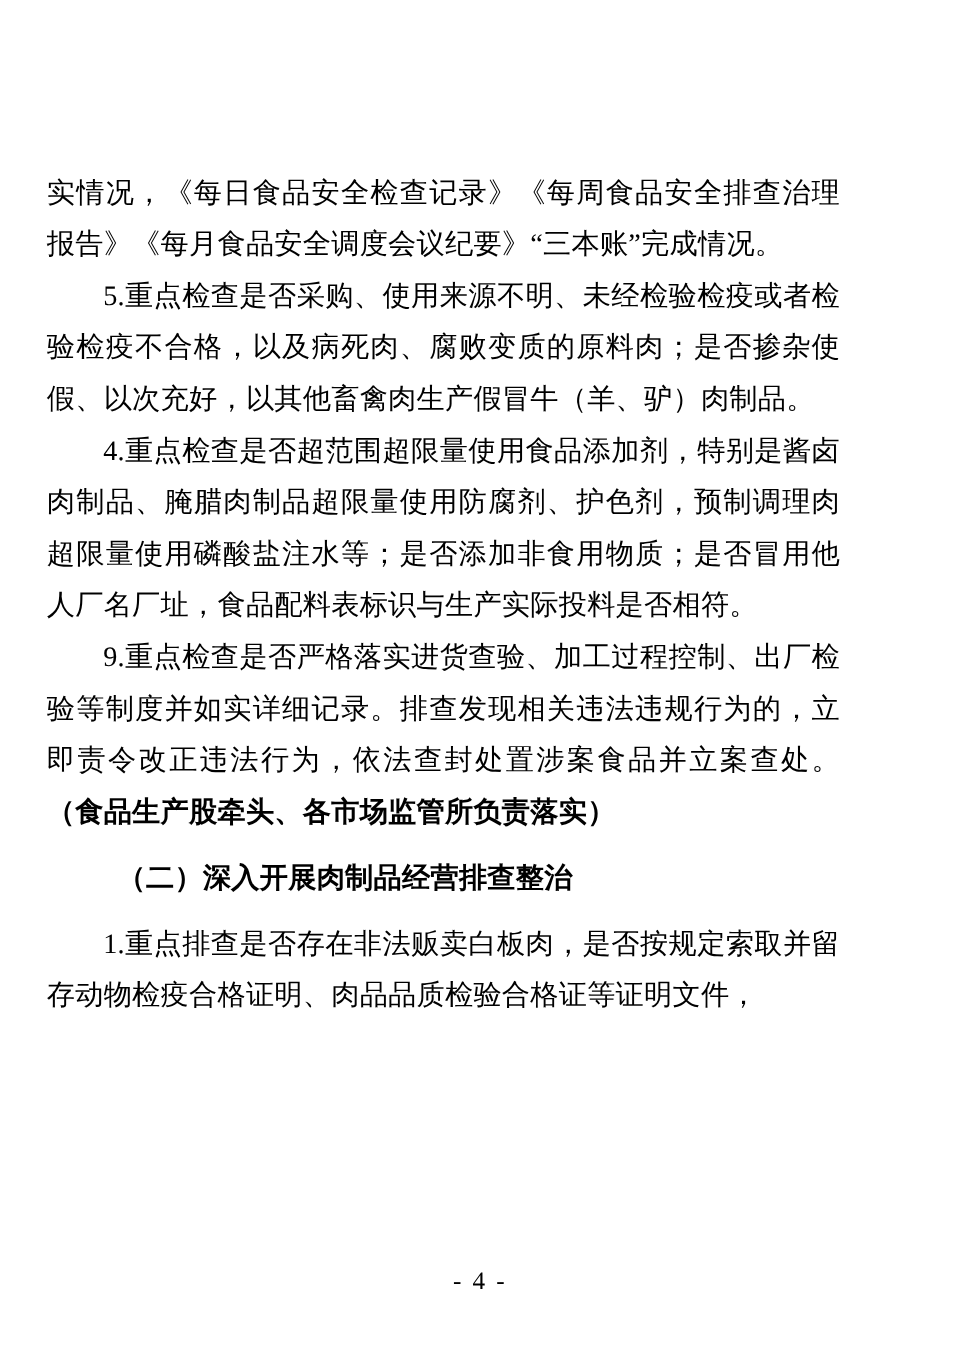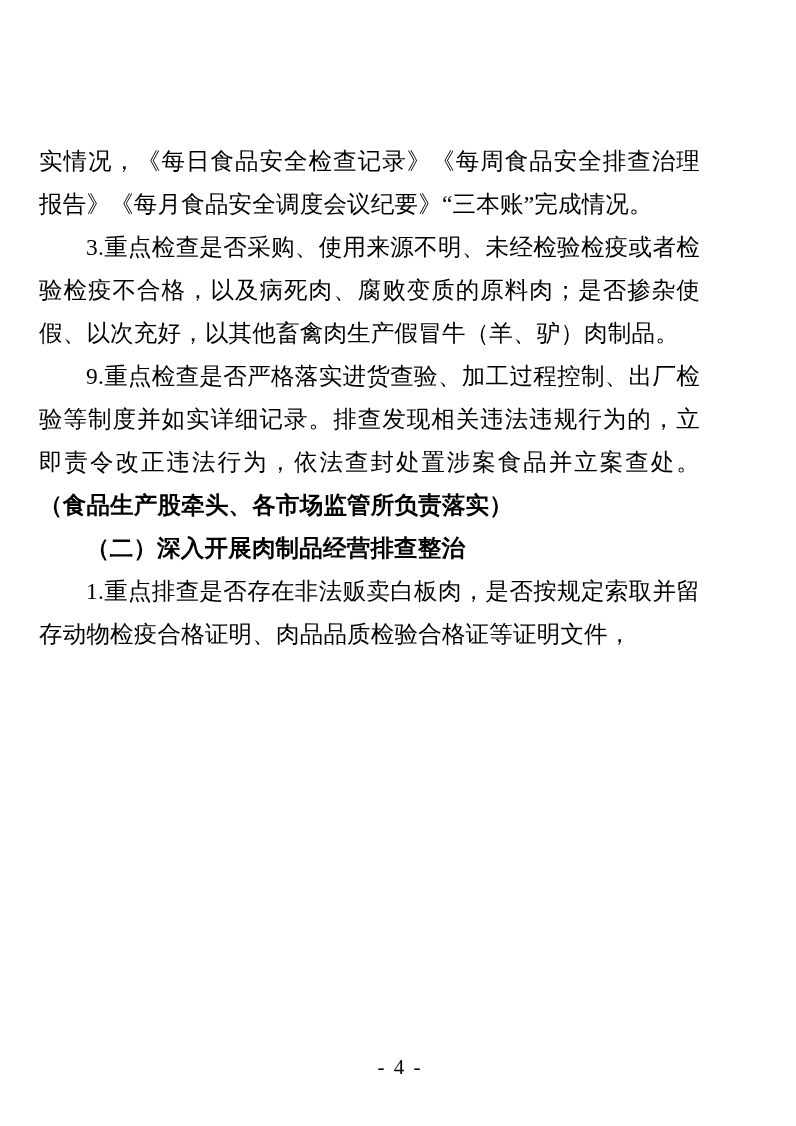--- a/index.html
+++ b/index.html
@@ -35,21 +35,21 @@
   }
   .para.indent {
     text-indent: 2em;
   }
   .bold-seg {
     font-weight: bold;
   }
   .heading {
     font-weight: bold;
     text-indent: 2em;
-    margin: 0;
+    margin: 12px;
   }
   .footer {
     position: absolute;
     left: 0;
     right: 0;
     bottom: 46px;
     text-align: center;
     font-size: 21px;
     font-family: "Liberation Serif", "DejaVu Serif", serif;
     letter-spacing: 2px;
@@ -61,22 +61,23 @@
 </style>
 </head>
 <body>
 
 <div class="page">
   <div class="doc-body">
 
     <p class="para">实情况，《每日食品安全检查记录》《每周食品安全排查治理报告》《每月食品安全调度会议纪要》“三本账”完成情况。</p>
 
 
-    <p class="para indent">3.重点检查是否采购、使用来源不明、未经检验检疫或者检验检疫不合格，以及病死肉、腐败变质的原料肉；是否掺杂使假、以次充好，以其他畜禽肉生产假冒牛（羊、驴）肉制品。</p>
+    <p class="para indent">5.重点检查是否采购、使用来源不明、未经检验检疫或者检验检疫不合格，以及病死肉、腐败变质的原料肉；是否掺杂使假、以次充好，以其他畜禽肉生产假冒牛（羊、驴）肉制品。</p>
 
+    <p class="para indent">4.重点检查是否超范围超限量使用食品添加剂，特别是酱卤肉制品、腌腊肉制品超限量使用防腐剂、护色剂，预制调理肉超限量使用磷酸盐注水等；是否添加非食用物质；是否冒用他人厂名厂址，食品配料表标识与生产实际投料是否相符。</p>
 
     <p class="para indent"><span>9.重点检查是否严格落实进货查验、加工过程控制、出厂检验等制度并如实详细记录。排查发现相关违法违规行为的，立即责令改正违法行为，依法查封处置涉案食品并立案查处。</span><span class="bold-seg">（食品生产股牵头、各市场监管所负责落实）</span></p>
 
     <p class="heading">（二）深入开展肉制品经营排查整治</p>
 
     <p class="para indent">1.重点排查是否存在非法贩卖白板肉，是否按规定索取并留存动物检疫合格证明、肉品品质检验合格证等证明文件，</p>
 
   </div>
 
   <div class="footer">

